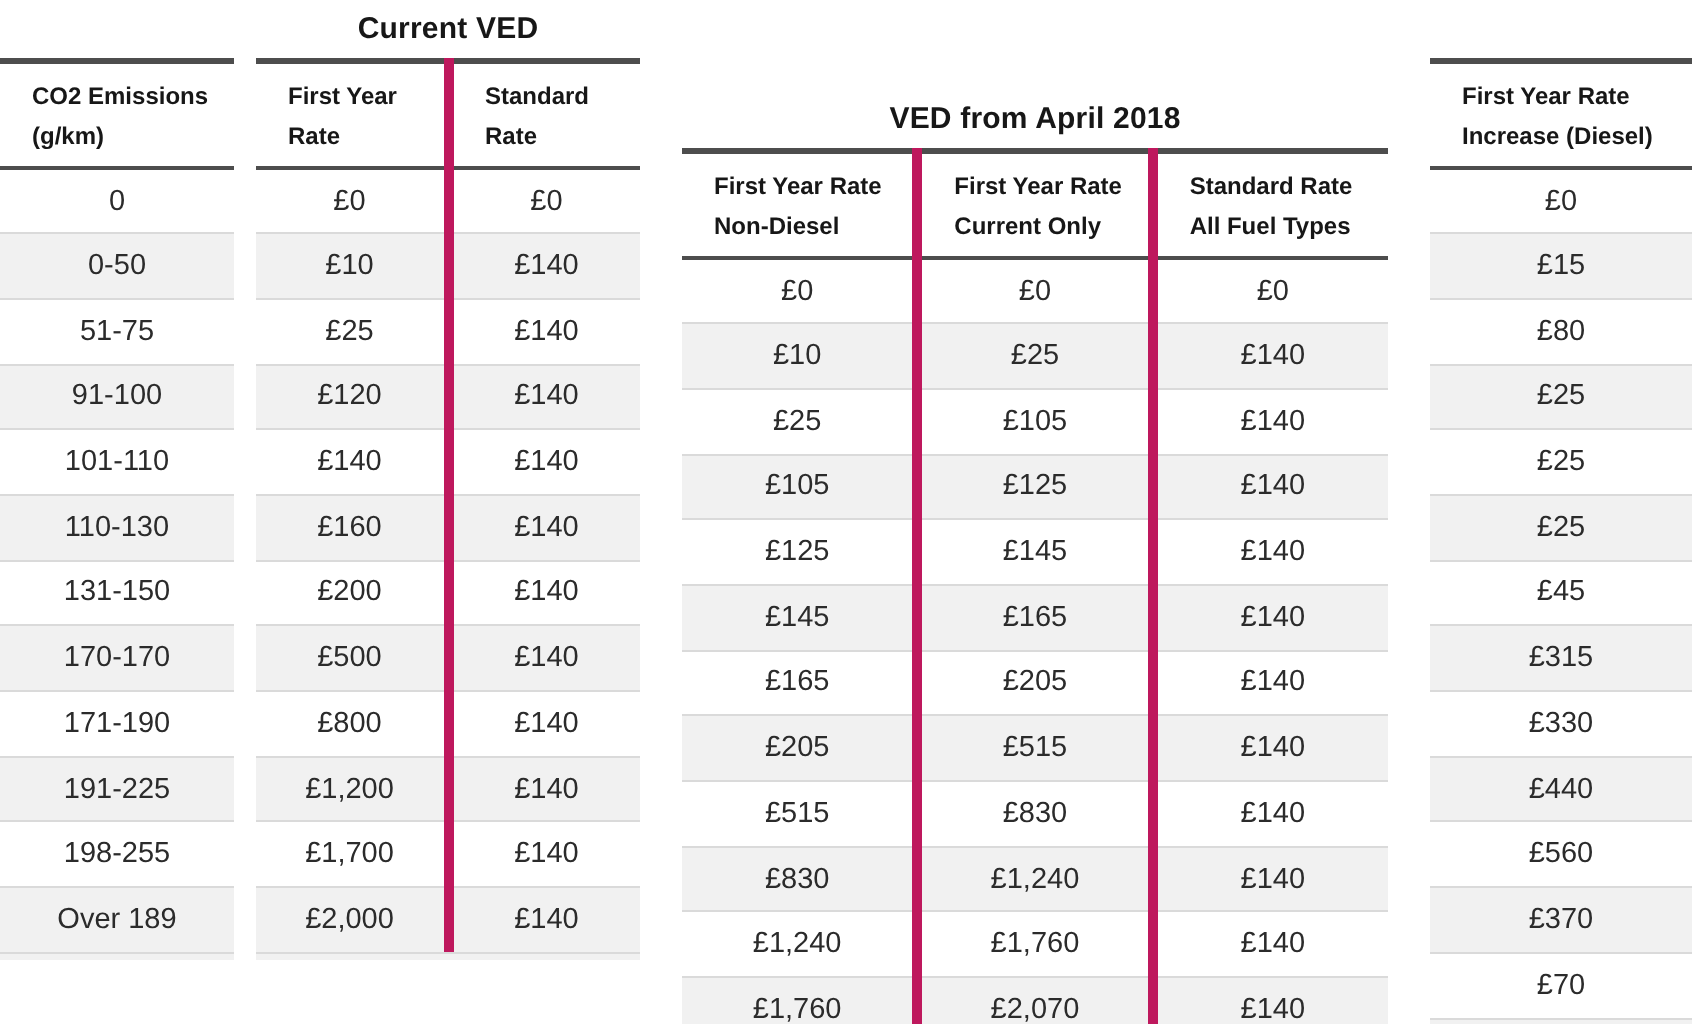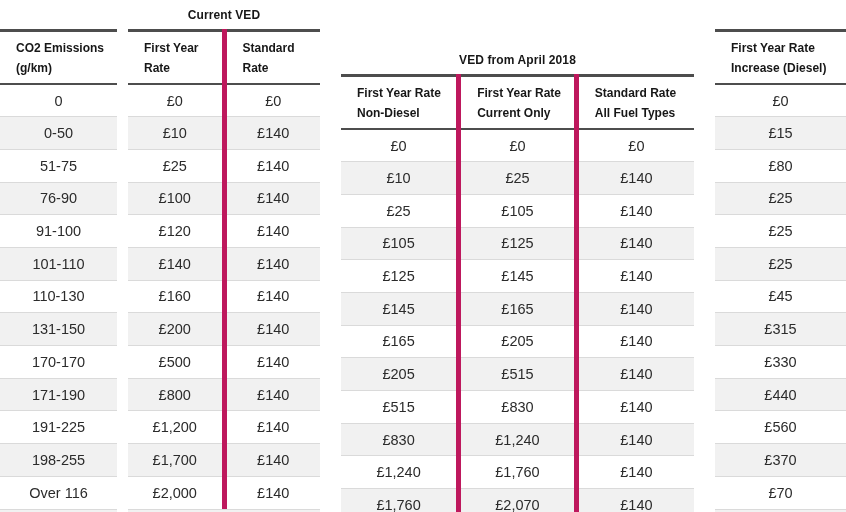--- a/index.html
+++ b/index.html
@@ -18,21 +18,21 @@
   .group { flex: 0 0 auto; }
   .group-co2      { width: 117px; }
   .group-current  { width: 192px; margin-left: 11px; }
   .group-2018     { width: 353px; margin-left: 21px; margin-top: 45px; }
   .group-increase { width: 131px; margin-left: 21px; }
 
   .group-title {
     height: 29px;
     display: flex; align-items: center; justify-content: center;
     font-weight: 700;
-    font-size: 12px;
+    font-size: 15px;
     color: #171717;
     letter-spacing: 0.1px;
   }
   table {
     width: 100%;
     border-collapse: collapse;
     table-layout: fixed;
     border-top: 3px solid #4d4d4d;
   }
   thead th {
@@ -82,23 +82,20 @@
           <tr>
             <td>0</td>
           </tr>
           <tr>
             <td>0-50</td>
           </tr>
           <tr>
             <td>51-75</td>
           </tr>
           <tr>
-            <td>76-90</td>
-          </tr>
-          <tr>
             <td>91-100</td>
           </tr>
           <tr>
             <td>101-110</td>
           </tr>
           <tr>
             <td>110-130</td>
           </tr>
           <tr>
             <td>131-150</td>
@@ -109,21 +106,21 @@
           <tr>
             <td>171-190</td>
           </tr>
           <tr>
             <td>191-225</td>
           </tr>
           <tr>
             <td>198-255</td>
           </tr>
           <tr>
-            <td>Over 116</td>
+            <td>Over 189</td>
           </tr>
         </tbody>
     </table>
     <div class="partial-row"></div>
   </div>
 
   <div class="group group-current">
     <div class="group-title">Current VED</div>
     <table>
       <thead>
@@ -145,24 +142,20 @@
           </tr>
           <tr>
             <td>£10</td>
             <td>£140</td>
           </tr>
           <tr>
             <td>£25</td>
             <td>£140</td>
           </tr>
           <tr>
-            <td>£100</td>
-            <td>£140</td>
-          </tr>
-          <tr>
             <td>£120</td>
             <td>£140</td>
           </tr>
           <tr>
             <td>£140</td>
             <td>£140</td>
           </tr>
           <tr>
             <td>£160</td>
             <td>£140</td>

